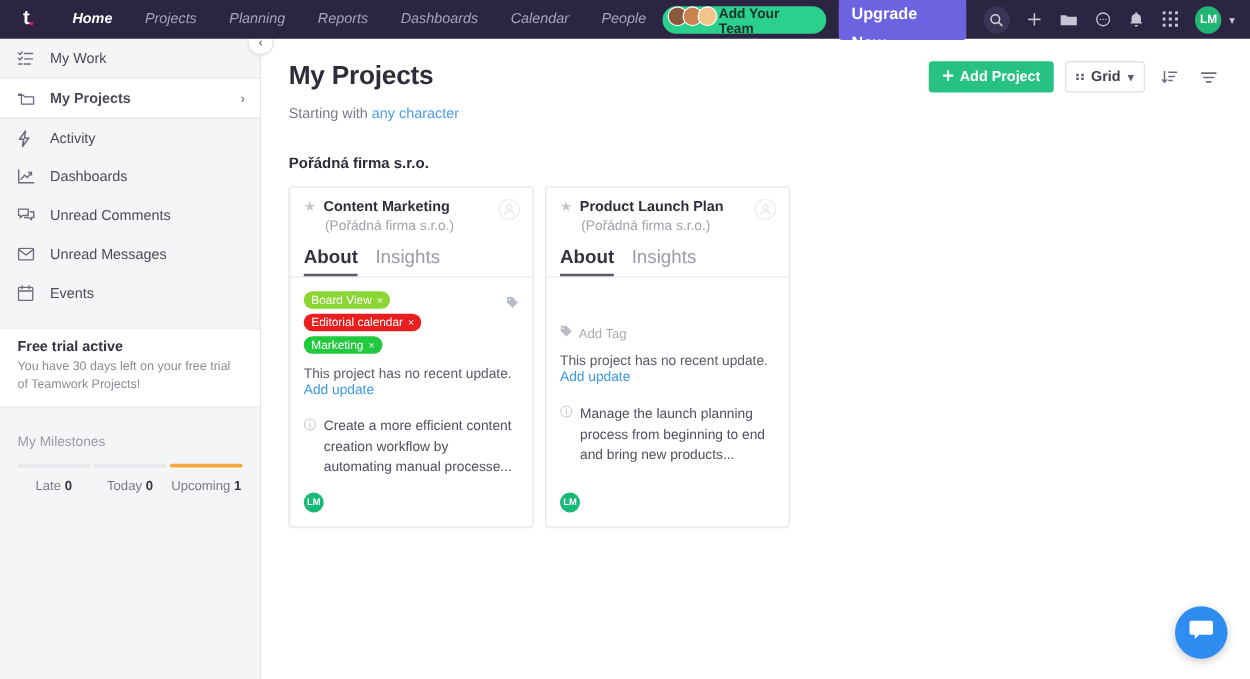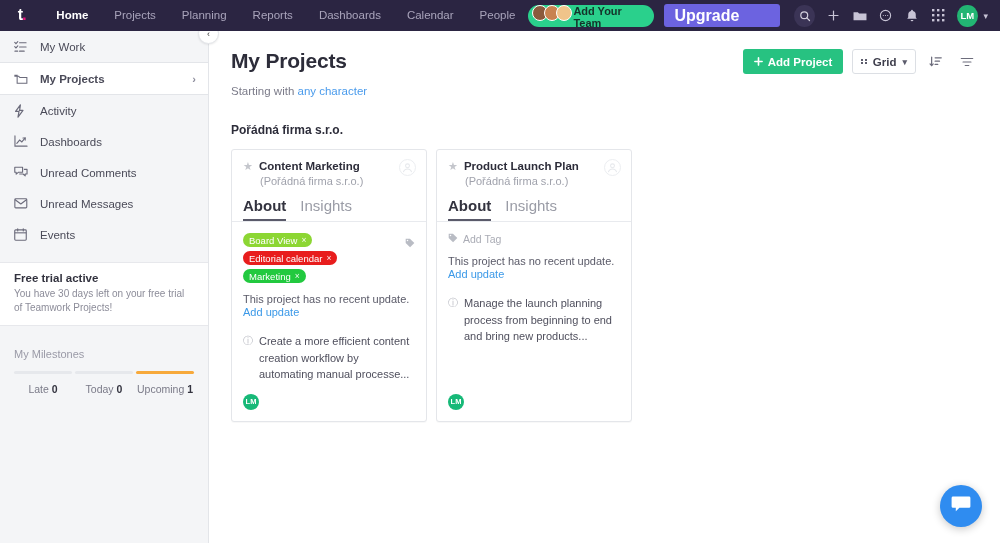--- a/index.html
+++ b/index.html
@@ -18,21 +18,21 @@
     background: #2b2542;
     display: flex; align-items: center;
     z-index: 50;
   }
   .logo {
     width: 46px; display: flex; align-items: center; justify-content: center;
     color: #fff; font-size: 16px; font-weight: bold; letter-spacing: -1px;
     position: relative; top: -1px;
   }
   .logo .dot { color: #e8137f; font-size: 17px; }
-  .topnav { display: flex; align-items: flex-start; gap: 0px; }
+  .topnav { display: flex; align-items: flex-start; gap: 0px; font-style: italic; }
   .topnav a {
     color: #a9a4bb; font-size: 11.5px; text-decoration: none;
     padding: 0 13px; line-height: 31px; white-space: nowrap;
   }
   .topnav a.active { color: #ffffff; font-weight: bold; }
   .topright {
     margin-left: auto; display: flex; align-items: center; gap: 0px;
     padding-right: 8px;
   }
   .btn-team {
@@ -45,22 +45,22 @@
   .avstack { display: flex; }
   .avstack span {
     width: 16px; height: 16px; border-radius: 50%;
     border: 1.5px solid #fff; display: block; margin-right: -4px;
     font-size: 9px; line-height: 13px; text-align: center;
   }
   .av1 { background: #8b5a3c; }
   .av2 { background: #c8824f; }
   .av3 { background: #f0c48a; }
   .btn-upgrade {
-    background: #6c63e0; color: #fff; font-size: 16px; font-weight: bold;
-    height: 23px; line-height: 23px; padding: 0 10px; border-radius: 3px;
+    background: #6c63e0; color: #fff; font-size: 13px; font-weight: bold;
+    height: 33px; line-height: 23px; padding: 0 10px; border-radius: 3px;
     margin-right: 12px; cursor: pointer;
   }
   .ticon {
     width: 28px; height: 31px; display: flex; align-items: center; justify-content: center;
     color: #c8c4d6; cursor: pointer;
   }
   .ticon.circled {
     width: 22px; height: 22px; border-radius: 50%; background: #3b3456;
     margin-right: 6px; margin-left: 2px;
   }
@@ -175,21 +175,21 @@
   .card-body { padding: 11px 11px 11px 11px; flex: 1; position: relative; }
 
   .tags { display: flex; flex-wrap: wrap; gap: 4px; max-width: 152px; }
   .tag {
     display: inline-flex; align-items: center; gap: 4px;
     border-radius: 9px; height: 14px; padding: 0 6px;
     font-size: 9.5px; color: #fff; white-space: nowrap; cursor: pointer;
   }
   .tag .x { font-size: 8.5px; opacity: .9; }
   .tag-icon { position: absolute; right: 11px; top: 12px; color: #b9bcc4; }
-  .add-tag { display: flex; align-items: center; gap: 5px; font-size: 10.5px; color: #aaacb5; cursor: pointer; }
+  .add-tag { display: flex; align-items: center; gap: 5px; font-size: 10.5px; color: #aaacb5; cursor: pointer; margin-top: 27px; }
 
   .no-update { font-size: 11px; color: #5a5a68; margin-top: 10px; }
   .add-update { font-size: 11px; color: #3b99e8; text-decoration: none; display: block; margin-top: 1px; cursor: pointer; }
   .desc {
     display: flex; gap: 6px; margin-top: 15px;
     font-size: 11px; color: #4f4f5d; line-height: 1.5;
   }
   .desc .ibadge { flex: 0 0 9px; color: #b6b8c0; font-size: 10px; line-height: 15px; }
   .card-foot { padding: 0 11px 11px 11px; }
   .member-av {

